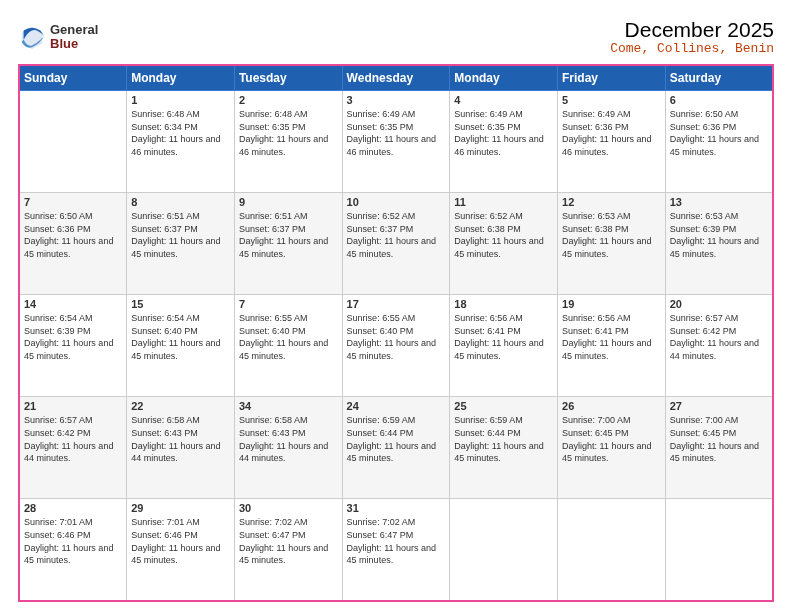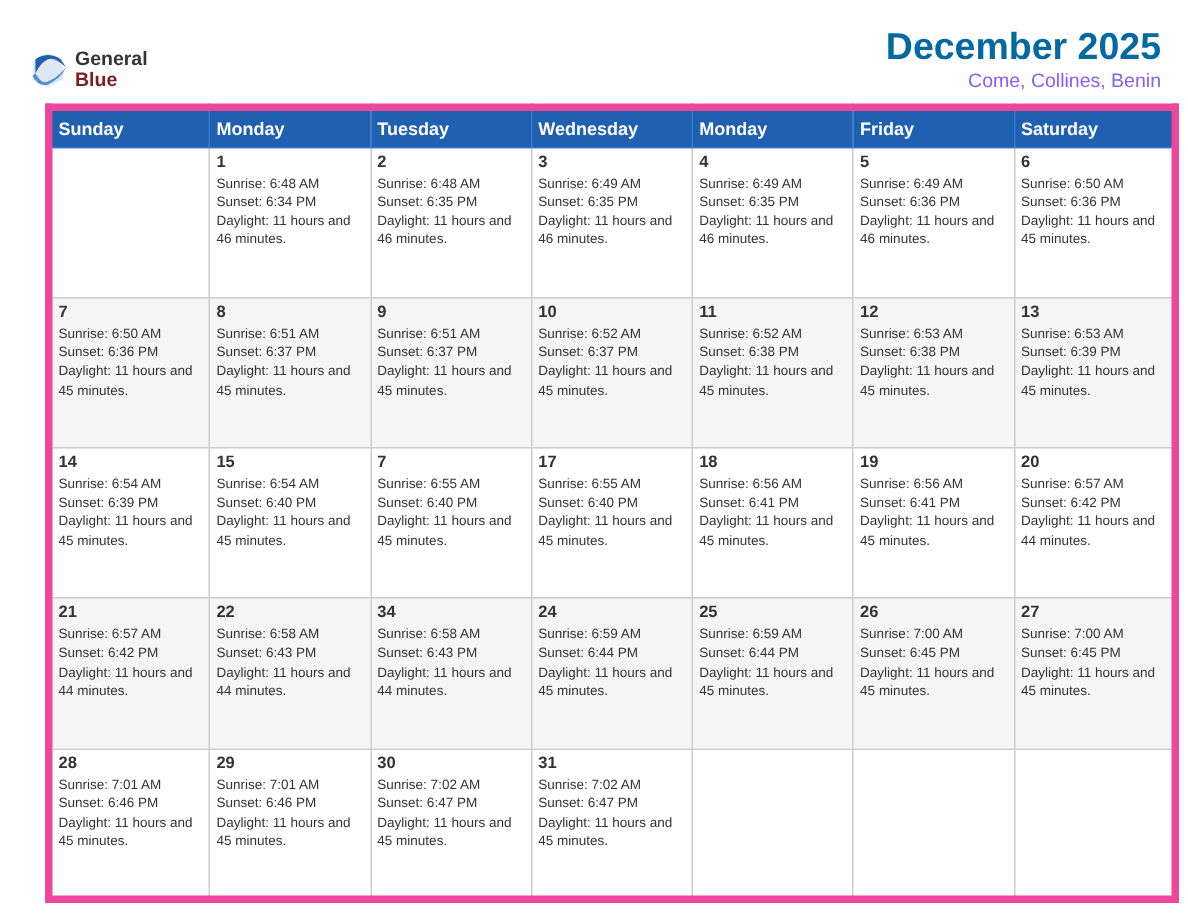--- a/index.html
+++ b/index.html
@@ -13,21 +13,21 @@
     .page {
       width: 792px;
       height: 612px;
       padding: 18px 18px 10px 18px;
       display: flex;
       flex-direction: column;
     }
     .header {
       display: flex;
       justify-content: space-between;
-      align-items: flex-end;
+      align-items: center;
       margin-bottom: 8px;
     }
     .logo {
       display: flex;
       align-items: center;
       gap: 4px;
     }
     .logo-text {
       display: flex;
       flex-direction: column;
@@ -38,36 +38,36 @@
     .logo-text .general { color: #333; }
     .logo-text .blue { color: #7f1d1d; }
     .logo-icon {
       width: 28px;
       height: 28px;
     }
     .title-area {
       text-align: right;
     }
     .month-title {
-      font-size: 25px;
-      font-weight: bold;
-      color: #0369a1;
+      font-size: 21px;
+      font-weight: normal;
+      color: #000000;
       line-height: 1.1;
     }
     .location {
       font-size: 13px;
-      color: #8b5cf6;
+      color: #c2410c;
+      font-family: Liberation Mono, monospace;
     }
     .calendar {
       flex: 1;
-      border: 5px solid #ec4899;
+      border: 2px solid #ec4899;
       border-collapse: collapse;
       width: 100%;
       table-layout: fixed;
-      margin-left: 12px;
     }
     .calendar th {
       background-color: #2060b0;
       color: #fff;
       font-size: 12px;
       font-weight: bold;
       padding: 5px 4px;
       text-align: left;
       border: 1px solid #3a78cc;
     }

